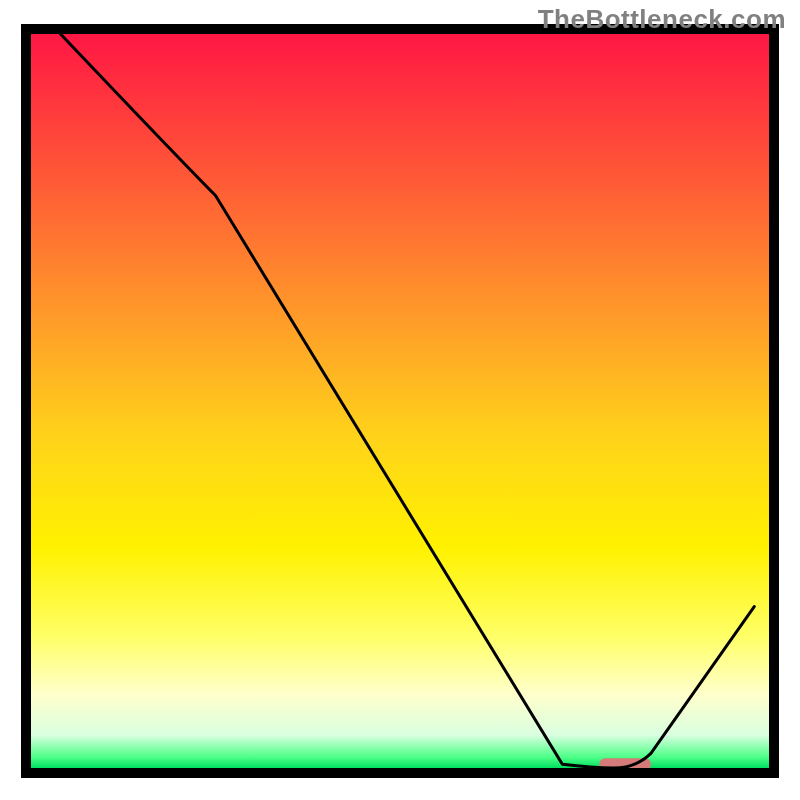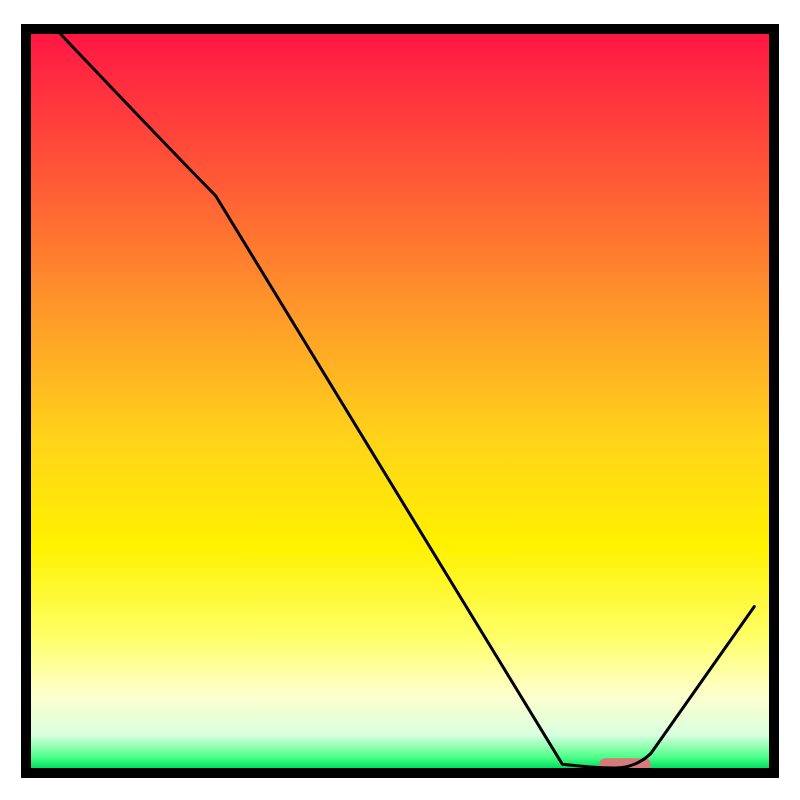--- a/index.html
+++ b/index.html
@@ -31,20 +31,21 @@
     top: 0;
     left: 0;
     width: 800px;
     height: 800px;
   }
 </style>
 </head>
 <body>
 <div class="container">
 
+  <div class="attribution">TheBottleneck.com</div>
 
   <svg class="chart" viewBox="0 0 800 800">
     <defs>
       <linearGradient id="bg-gradient" x1="0" y1="0" x2="0" y2="1">
 
       <stop offset="0%" stop-color="#ff1744"></stop>
           <stop offset="20%" stop-color="#ff5a36"></stop>
           <stop offset="40%" stop-color="#ffa028"></stop>
           <stop offset="55.00000000000001%" stop-color="#ffd31a"></stop>
           <stop offset="70%" stop-color="#fff200"></stop>

